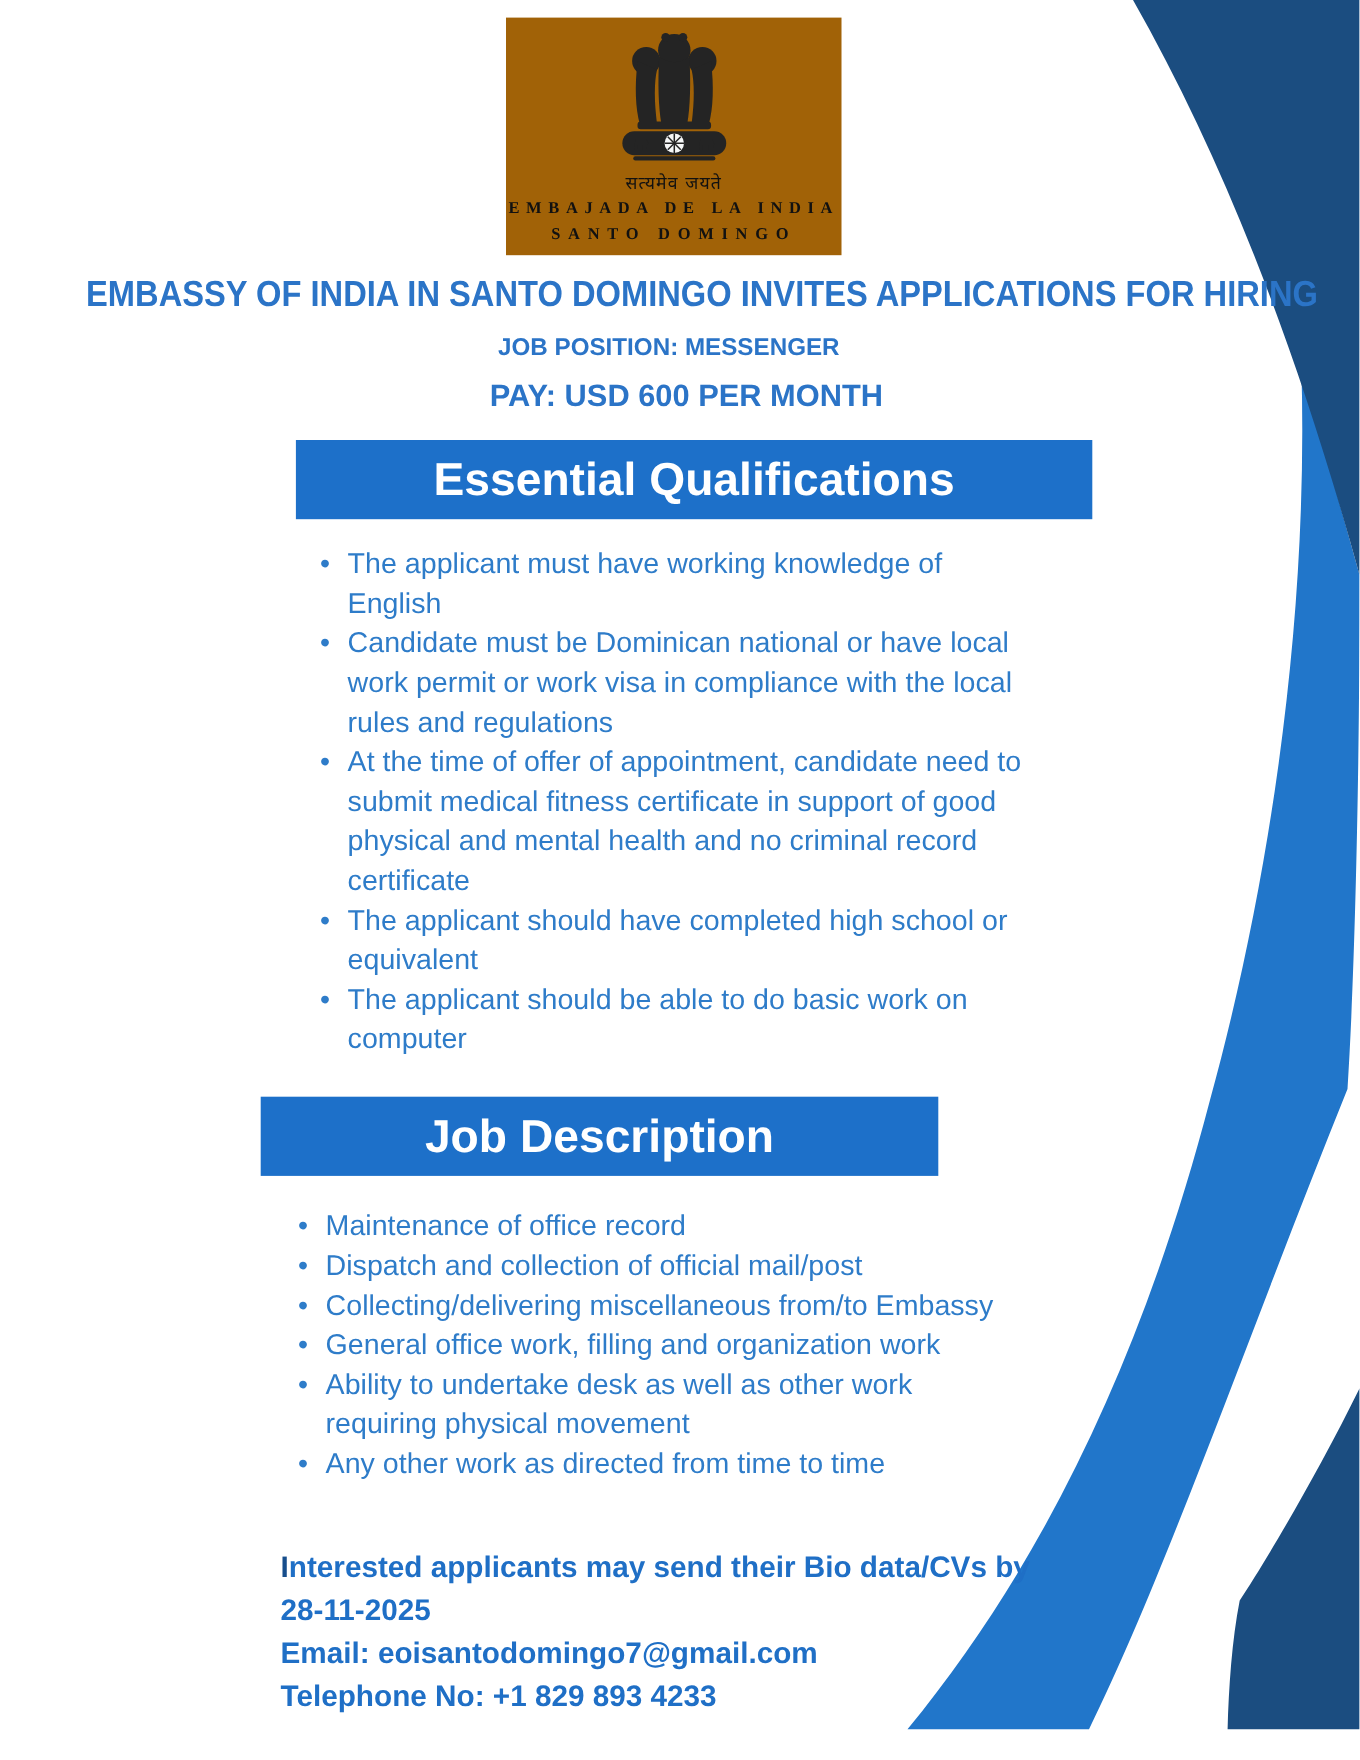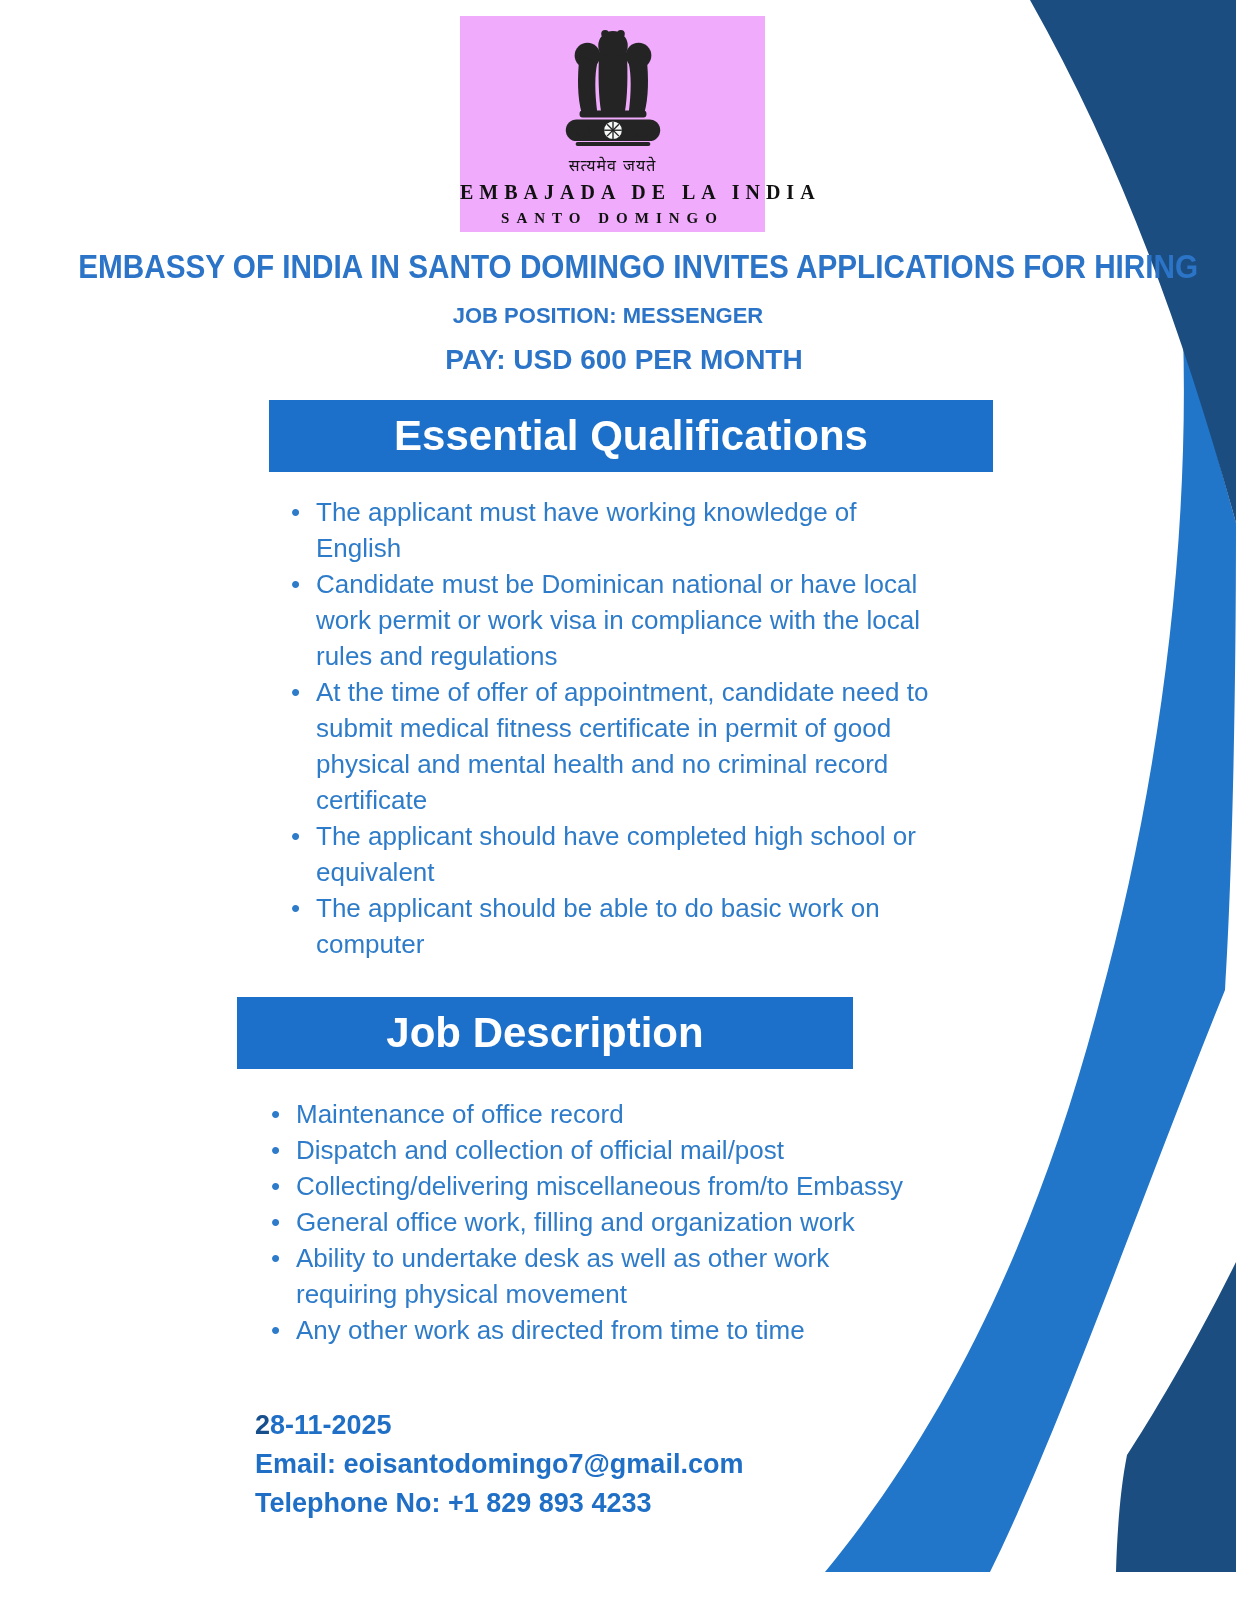--- a/index.html
+++ b/index.html
@@ -7,30 +7,30 @@
     width:1236px;height:1600px;position:relative;overflow:hidden;
     background:#ffffff;
     font-family:"Liberation Sans","DejaVu Sans",sans-serif;
   }
   .bg-svg{position:absolute;left:0;top:0;width:1236px;height:1600px;z-index:0;}
   .content{position:absolute;left:0;top:0;width:1236px;height:1600px;z-index:1;}
 
   
   .emblem-box{
     position:absolute;left:460px;top:16px;width:305px;height:216px;
-    background:#f0abfc;text-align:center;
+    background:#a16207;text-align:center;
   }
   .emblem-art{margin-top:6px;}
   .motto{
     font-family:"DejaVu Sans",sans-serif;
     font-size:16px;color:#111;margin-top:2px;letter-spacing:1px;
   }
   .org1{
     font-family:"Liberation Serif","DejaVu Serif",serif;
-    font-weight:bold;font-size:20px;color:#111;letter-spacing:6px;margin-top:5px;white-space:nowrap;
+    font-weight:bold;font-size:15px;color:#111;letter-spacing:6px;margin-top:5px;white-space:nowrap;
   }
   .org2{
     font-family:"Liberation Serif","DejaVu Serif",serif;
     font-weight:bold;font-size:15px;color:#111;letter-spacing:7px;margin-top:6px;white-space:nowrap;
   }
 
   
   .headline{
     position:absolute;left:16px;top:248px;width:1200px;text-align:center;
     color:#2b74c7;font-size:33px;font-weight:bold;white-space:nowrap;
@@ -144,36 +144,37 @@
   </div>
   <div class="job-line">JOB POSITION: MESSENGER</div>
   <div class="pay-line">PAY: USD 600 PER MONTH</div>
 
   <div class="banner eq">
     <span>Essential Qualifications</span>
   </div>
   <ul class="bullets eq">
       <li>The applicant must have working knowledge of English</li>
       <li>Candidate must be Dominican national or have local work permit or work visa in compliance with the local rules and regulations</li>
-      <li>At the time of offer of appointment, candidate need to submit medical fitness certificate in permit of good physical and mental health and no criminal record certificate</li>
+      <li>At the time of offer of appointment, candidate need to submit medical fitness certificate in support of good physical and mental health and no criminal record certificate</li>
       <li>The applicant should have completed high school or equivalent</li>
       <li>The applicant should be able to do basic work on computer</li>
     </ul>
 
   <div class="banner jd">
     <span>Job Description</span>
   </div>
   <ul class="bullets jd">
       <li>Maintenance of office record</li>
       <li>Dispatch and collection of official mail/post</li>
       <li>Collecting/delivering miscellaneous from/to Embassy</li>
       <li>General office work, filling and organization work</li>
       <li>Ability to undertake desk as well as other work requiring physical movement</li>
       <li>Any other work as directed from time to time</li>
     </ul>
 
   <div class="footer-block">
+      <div class="footer-line">Interested applicants may send their Bio data/CVs by</div>
       <div class="footer-line">28-11-2025</div>
       <div class="footer-line">Email: eoisantodomingo7@gmail.com</div>
       <div class="footer-line">Telephone No: +1 829 893 4233</div>
     </div>
 
 </div>
 
 </body></html>

